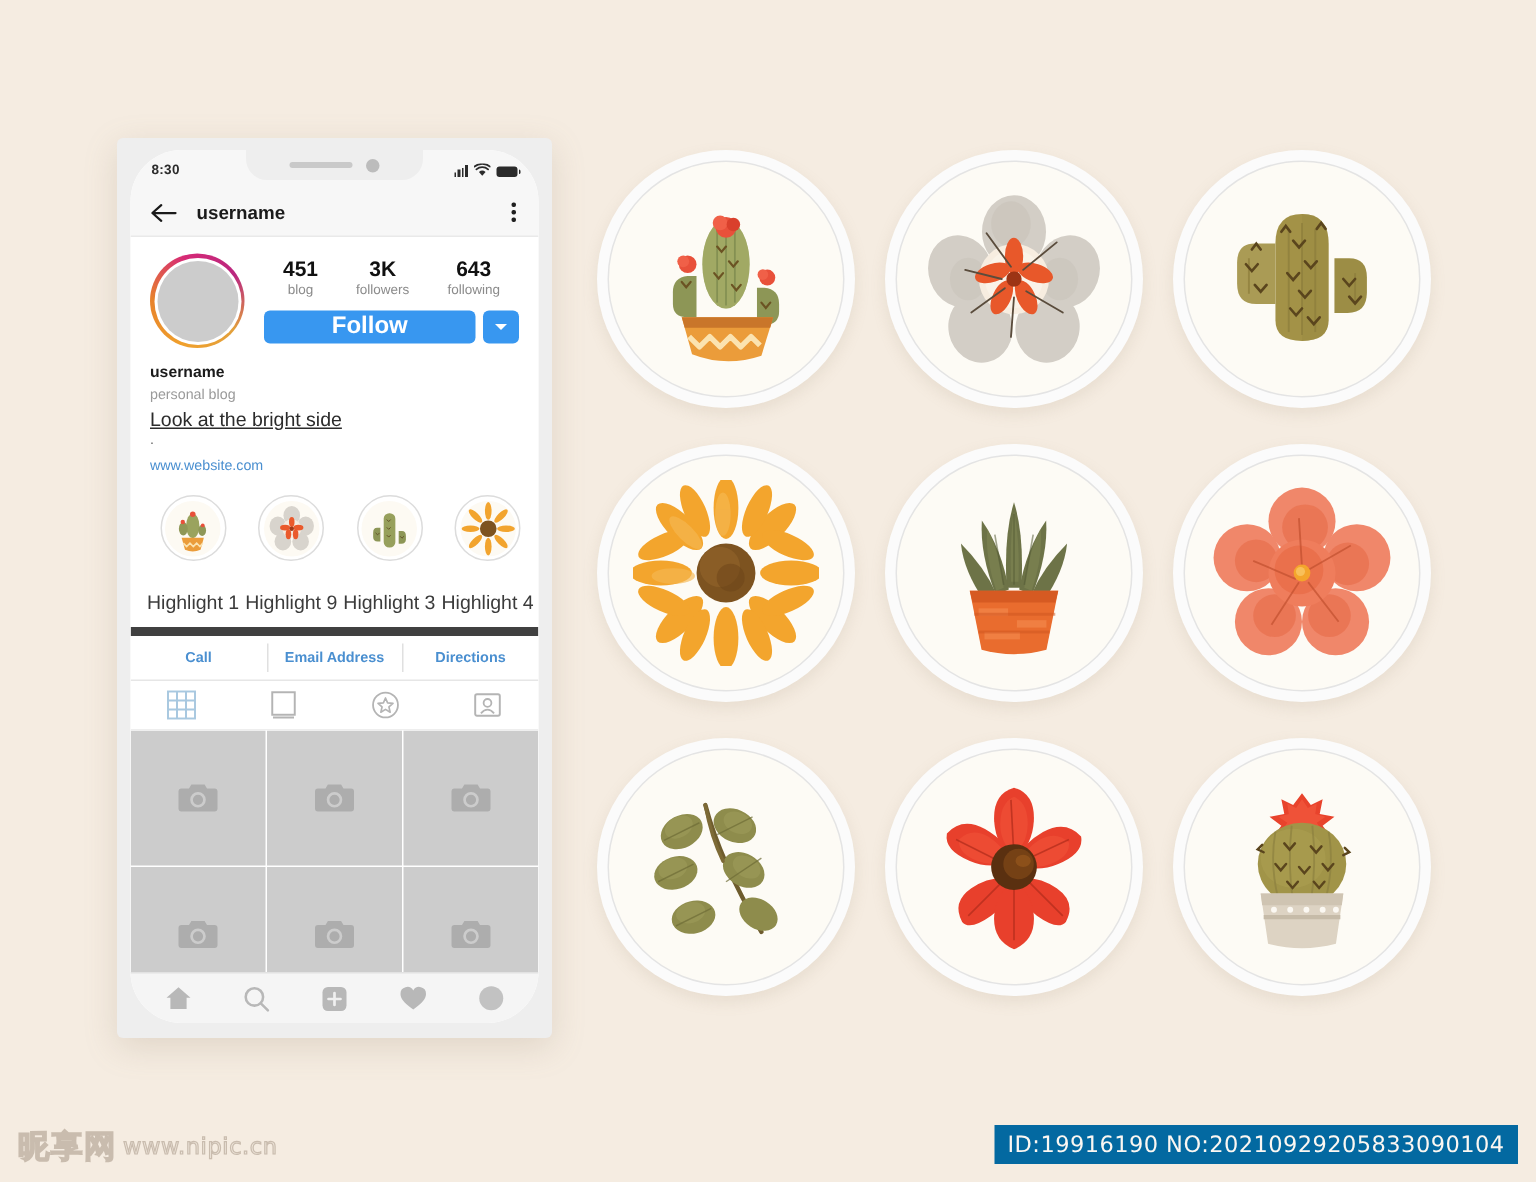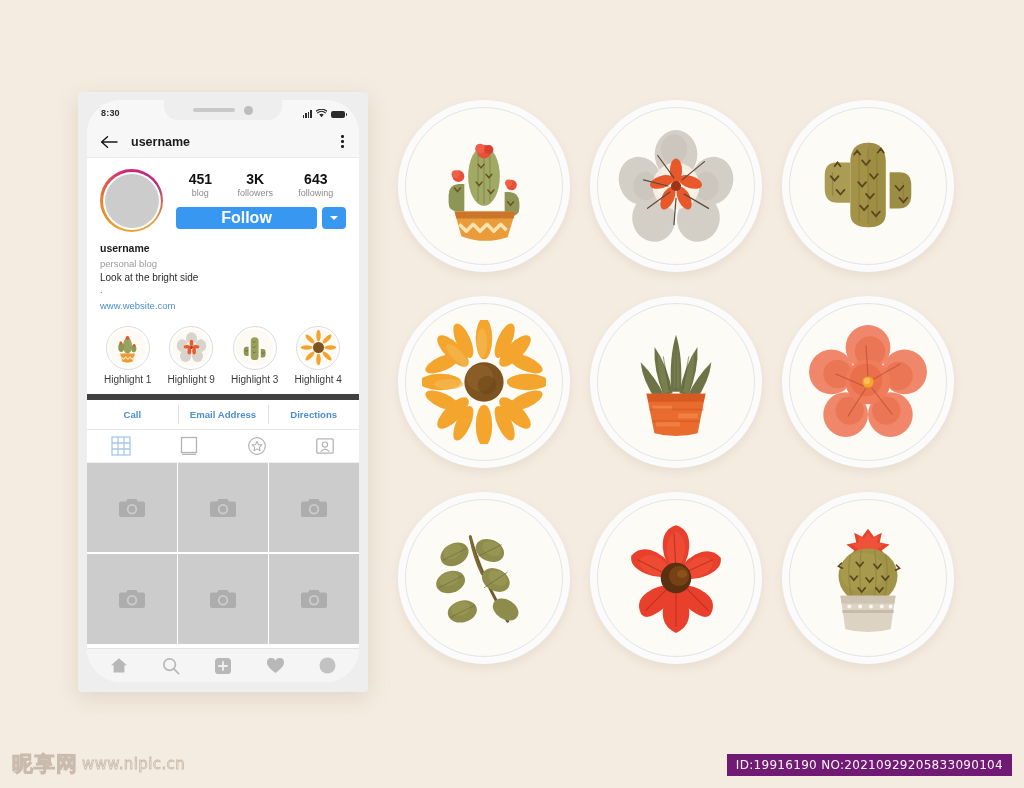--- a/index.html
+++ b/index.html
@@ -202,21 +202,21 @@
     border-left: 4px solid transparent;
     border-right: 4px solid transparent;
     border-top: 4.5px solid #fff;
     display: block;
   }
 
   
   .bio { padding: 9px 13px 0 13px; }
   .bio-name { font-size: 10.5px; font-weight: bold; color: #1b1b1b; line-height: 1.5;}
   .bio-cat  { font-size: 9.5px; color: #9a9a9a; line-height: 1.45; }
-  .bio-desc { font-size: 10px; color: #2b2b2b; line-height: 1.45; }
+  .bio-desc { font-size: 13px; color: #2b2b2b; line-height: 1.45; text-decoration: underline; }
   .bio-dot  { font-size: 9.5px; color: #666; line-height: 1.1; }
   .bio-link { font-size: 9.5px; color: #4a8fd0; line-height: 1.5; text-decoration: none; }
 
   
   .highlights {
     display: flex;
     padding: 12px 11px 9px 11px;
     gap: 4px;
   }
   .hl-item { flex: 1; text-align: center; }
@@ -229,23 +229,23 @@
     background: #fff;
   }
   .hl-circle {
     width: 100%; height: 100%;
     border-radius: 50%;
     background: #fdfaf3;
     overflow: hidden;
     position: relative;
   }
   .hl-lbl {
-    font-size: 10px;
+    font-size: 13px;
     color: #3b3b3b;
-    margin-top: 4px;
+    margin-top: 20px;
     white-space: nowrap;
   }
 
   
   .action-row {
     display: flex;
     border-top: 6px solid #404040;
     border-bottom: 1px solid #e6e6e6;
     height: 36px;
   }
@@ -359,23 +359,23 @@
   .wm-url {
     font-size: 15px;
     color: #f0e7dc;
     -webkit-text-stroke: 0.8px #c9bcae;
     font-family: "DejaVu Sans", sans-serif;
     letter-spacing: .4px;
   }
   #watermark-id {
     position: absolute;
     right: 12px; bottom: 12px;
-    background: #701a75;
+    background: #0369a1;
     color: #fbf7f2;
-    font-size: 12px;
+    font-size: 15px;
     padding: 4px 9px;
     letter-spacing: .3px;
     font-family: "DejaVu Sans", sans-serif;
   }
 </style>
 </head>
 <body style="background: rgb(245, 236, 225);">
 
 <div id="phone-mockup">
   <div id="phone-screen">

